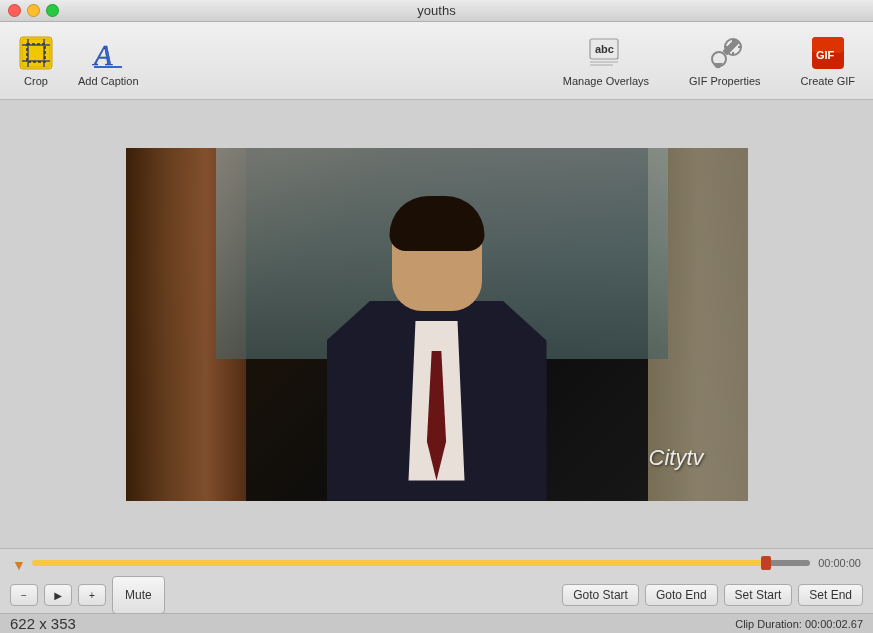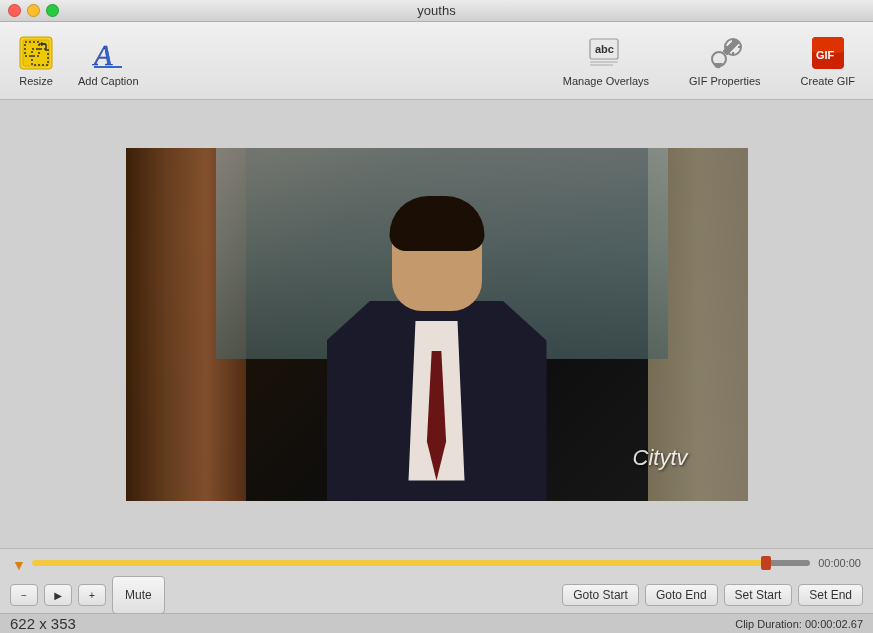--- a/index.html
+++ b/index.html
@@ -220,21 +220,21 @@
       width: 24px;
       height: 130px;
       background: #6a1515;
       clip-path: polygon(30% 0%, 70% 0%, 90% 70%, 50% 100%, 10% 70%);
     }
 
     
     .watermark {
       position: absolute;
       bottom: 30px;
-      right: 60px;
+      right: 44px;
       color: white;
       font-size: 22px;
       font-weight: 300;
       font-style: italic;
       text-shadow: 1px 1px 3px rgba(0,0,0,0.8);
       opacity: 0.85;
     }
 
     
     .bottom-controls {
@@ -353,37 +353,35 @@
     <div class="window-btn btn-close"></div>
     <div class="window-btn btn-minimize"></div>
     <div class="window-btn btn-maximize"></div>
   </div>
   <span class="title-text">youths</span>
 </div>
 
 <div class="toolbar">
   <div class="toolbar-left">
 
-
     <div class="tool-btn">
       <div class="tool-icon">
-        <svg class="resize-icon-svg" viewBox="0 0 36 36">
+        <svg class="crop-icon-svg" viewBox="0 0 36 36">
           <rect x="2" y="2" width="32" height="32" rx="3" fill="#f5d020" stroke="#c8a000" stroke-width="1"></rect>
-          <rect x="5" y="5" width="26" height="26" rx="2" fill="#eec800" stroke="#b09000" stroke-width="0.5"></rect>
-
-          <rect x="7" y="7" width="14" height="14" fill="none" stroke="#333" stroke-width="1.5" stroke-dasharray="2,2"></rect>
-          <rect x="14" y="14" width="16" height="16" fill="none" stroke="#333" stroke-width="1.5" stroke-dasharray="2,2"></rect>
-
-          <line x1="21" y1="9" x2="28" y2="9" stroke="#333" stroke-width="1.5"></line>
-          <line x1="28" y1="9" x2="28" y2="16" stroke="#333" stroke-width="1.5"></line>
-          <polygon points="23,7 28,9 23,11" fill="#333"></polygon>
+          <rect x="4" y="4" width="28" height="28" rx="2" fill="#f0c800" stroke="#c09000" stroke-width="0.5"></rect>
+          <line x1="10" y1="4" x2="10" y2="32" stroke="#666" stroke-width="2"></line>
+          <line x1="26" y1="4" x2="26" y2="32" stroke="#666" stroke-width="2"></line>
+          <line x1="4" y1="10" x2="32" y2="10" stroke="#666" stroke-width="2"></line>
+          <line x1="4" y1="26" x2="32" y2="26" stroke="#666" stroke-width="2"></line>
+          <rect x="9" y="9" width="18" height="18" fill="none" stroke="#333" stroke-width="1.5" stroke-dasharray="3,2"></rect>
         </svg>
       </div>
-      <span class="tool-label">Resize</span>
-    </div>
+      <span class="tool-label">Crop</span>
+    </div>
+
 
     <div class="tool-btn">
       <div class="tool-icon">
         <svg class="caption-icon-svg" viewBox="0 0 36 36">
           <text x="4" y="30" font-size="30" font-family="Georgia, serif" font-style="italic" fill="#3366cc" stroke="#1a3399" stroke-width="0.5">A</text>
           <line x1="4" y1="32" x2="32" y2="32" stroke="#3366cc" stroke-width="2"></line>
         </svg>
       </div>
       <span class="tool-label">Add Caption</span>
     </div>

